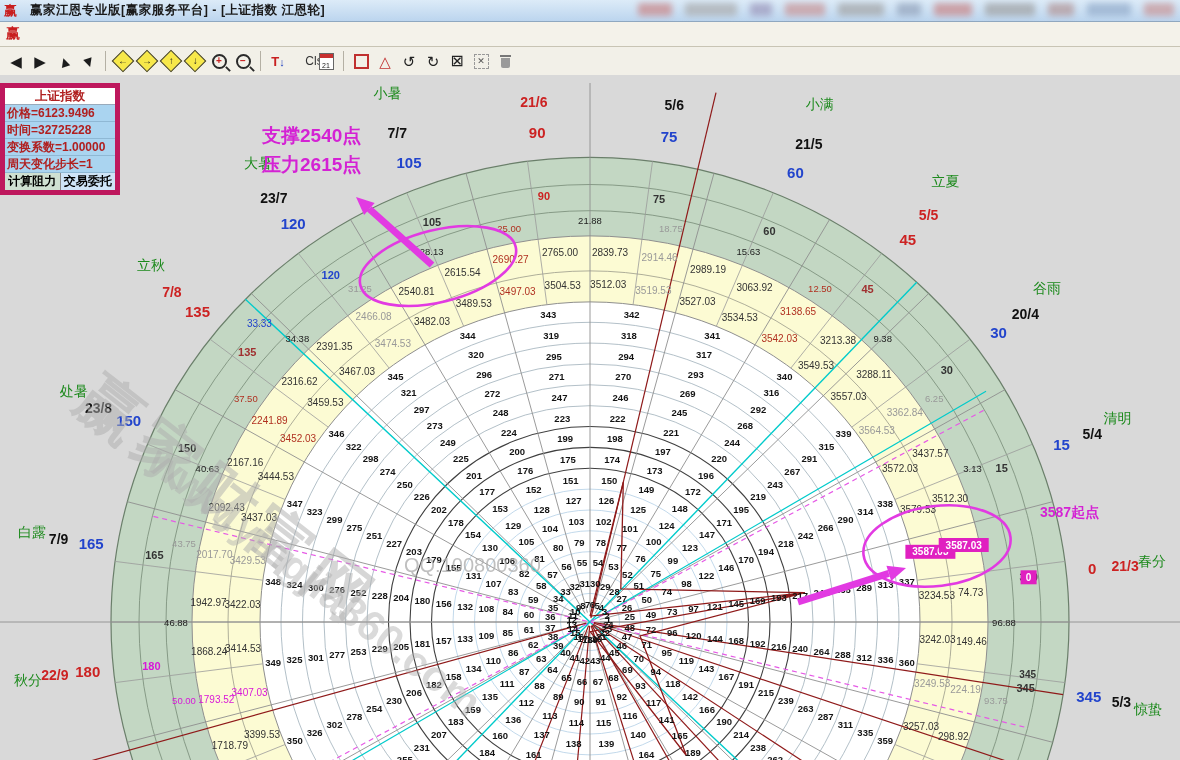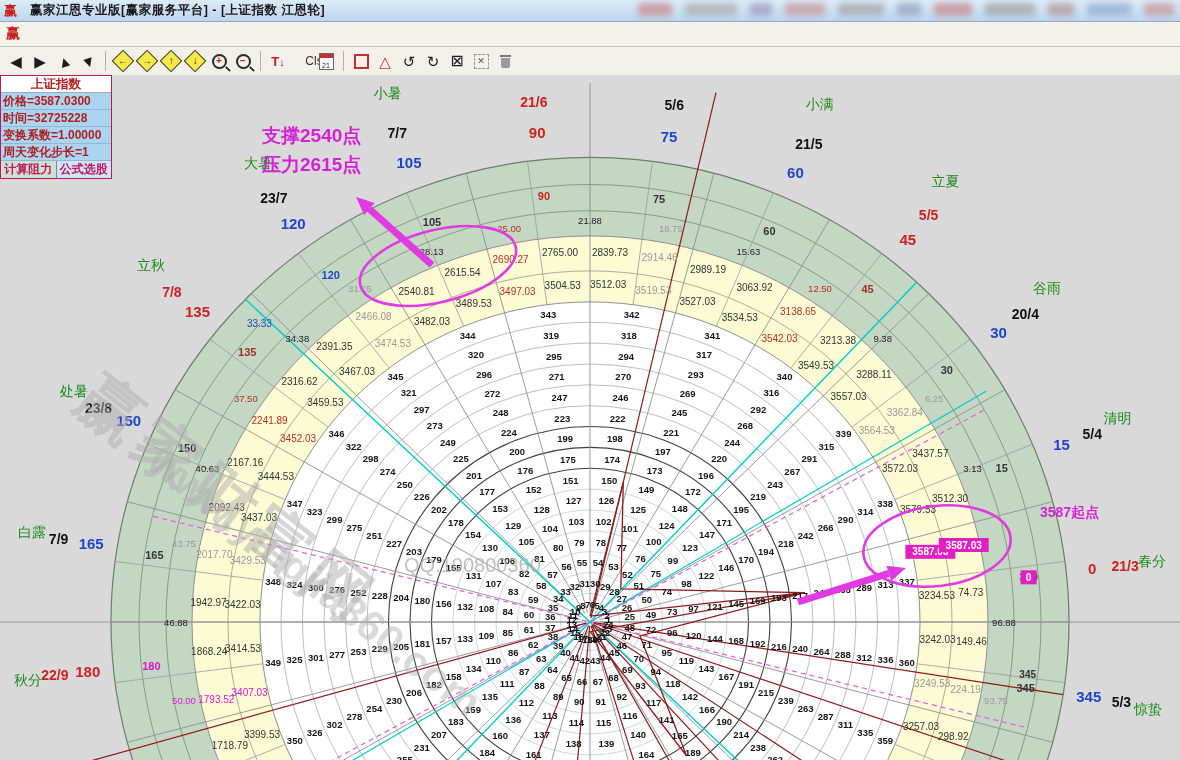--- a/index.html
+++ b/index.html
@@ -58,27 +58,27 @@
   .xdash{width:13px;height:13px;border:1px dashed #999;color:#555;font-size:9px;
          display:flex;align-items:center;justify-content:center;}
   .trash{width:11px;height:13px;position:relative;}
   .trash::before{content:"";position:absolute;top:0;left:0;width:11px;height:2px;background:#777;}
   .trash::after{content:"";position:absolute;top:3px;left:1px;width:9px;height:10px;background:#9a9a9a;
         border-radius:0 0 2px 2px;}
   
   .chartarea{position:absolute;left:0;top:75px;width:1180px;height:685px;background:#d9d9d9;}
   svg text{font-family:"Liberation Sans","DejaVu Sans",sans-serif;}
   
-  .panel{position:absolute;left:0;top:0;width:110px;border:1px solid #be185d;background:#fff;z-index:30;}
+  .panel{position:absolute;left:0;top:8px;width:110px;border:5px solid #be185d;background:#fff;z-index:30;}
   .ptitle{height:16px;background:#ffffff;color:#b02020;font-weight:bold;font-size:12.5px;
           text-align:center;line-height:16px;border-bottom:1px solid #9ab;}
   .prow{height:16px;background:#aad4f0;color:#b02020;font-weight:bold;font-size:12px;line-height:16px;
         padding-left:2px;border-bottom:1px solid #8fb8d4;white-space:nowrap;overflow:hidden;}
   .pbtns{display:flex;height:17px;}
-  .pbtn{flex:1;font-size:12px;font-weight:bold;color:#be185d;text-align:center;line-height:17px;cursor:default;}
+  .pbtn{flex:1;font-size:12px;font-weight:bold;color:#000000;text-align:center;line-height:17px;cursor:default;}
   .pbtn.b1{background:#cfe0d2;border-right:1px solid #8a8a8a;}
   .pbtn.b2{background:#cfe4f7;}
   
   .wm{position:absolute;pointer-events:none;color:#aeaeae;z-index:10;white-space:nowrap;}
   .wm1{left:112px;top:280px;font-size:64px;font-weight:bold;letter-spacing:8px;opacity:.5;
        transform:rotate(38deg);transform-origin:0 0;}
   .wm2{left:168px;top:362px;font-size:42px;font-weight:bold;opacity:.45;
        transform:rotate(38deg);transform-origin:0 0;}
   .wmqq{left:404px;top:459px;font-size:20px;opacity:.8;color:#b0b0b0;z-index:10;margin-top:20px;}
   
@@ -756,22 +756,22 @@
   <div class="wm wmqq">QQ:100800360</div>
 
   <div class="ann ann-sr">
     <div>支撑2540点</div>
     <div>压力2615点</div>
   </div>
   <div class="ann ann-origin">3587起点</div>
 
   <div class="panel">
     <div class="ptitle">上证指数</div>
-    <div class="prow">价格=3587.0300</div>
+    <div class="prow">价格=6123.9496</div>
     <div class="prow">时间=32725228</div>
     <div class="prow">变换系数=1.00000</div>
     <div class="prow">周天变化步长=1</div>
     <div class="pbtns">
       <div class="pbtn b1">计算阻力</div>
-      <div class="pbtn b2">公式选股</div>
+      <div class="pbtn b2">交易委托</div>
     </div>
   </div>
 </div>
 
 </body></html>

